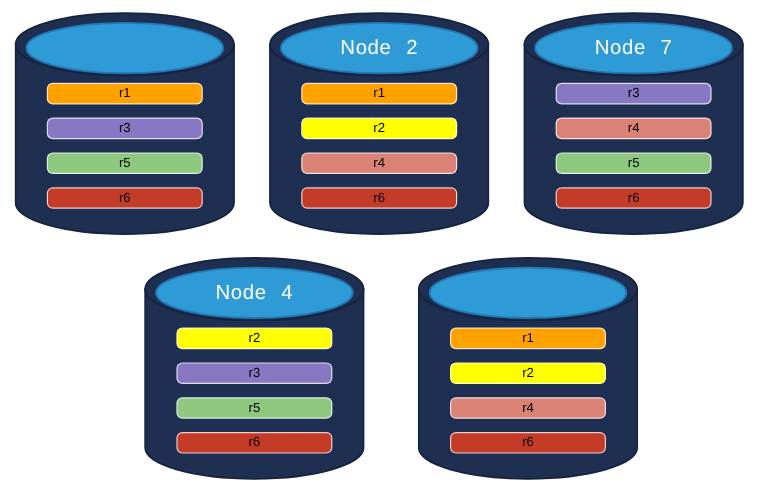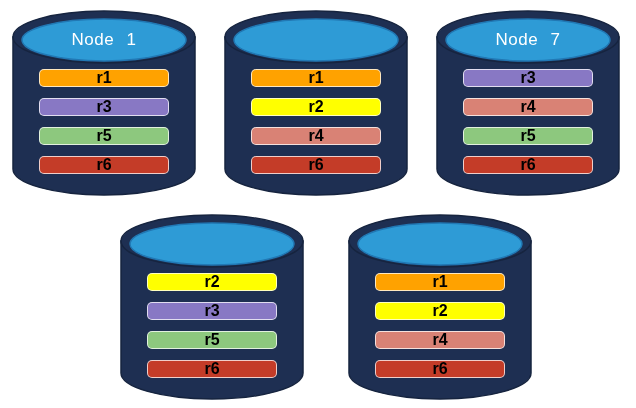--- a/index.html
+++ b/index.html
@@ -64,50 +64,50 @@
     width: 130px;
   }
   .bar {
     width: 128px;
     height: 16px;
     line-height: 16px;
     margin-bottom: 11px;
     border-radius: 5px;
     border: 1px solid rgba(255, 255, 255, 0.75);
     text-align: center;
-    font-size: 16px;
-    font-weight: 700;
+    font-size: 11px;
+    font-weight: 400;
     color: var(--replica-text, #000000);
   }
 </style>
 </head>
 <body>
 
 <div id="canvas">
   <div class="node" style="left: 12px; top: 10px;">
     <svg class="cyl" viewBox="0 0 184 186" aria-hidden="true">
       <path class="cyl-body" d="M1 27 L1 159 A91 26 0 0 0 183 159 L183 27 Z"></path>
       <ellipse class="cyl-rim" cx="92" cy="27" rx="91" ry="26"></ellipse>
       <ellipse class="cyl-top" cx="92" cy="30" rx="82" ry="21"></ellipse>
     </svg>
-    <div class="node-label">Node 1</div>
     <div class="bars">
         <div class="bar" style="background: rgb(255, 162, 0);">r1</div>
         <div class="bar" style="background: rgb(136, 120, 196);">r3</div>
         <div class="bar" style="background: rgb(141, 200, 126);">r5</div>
         <div class="bar" style="background: rgb(196, 60, 40);">r6</div>
       </div>
   </div>
 
   <div class="node" style="left: 224px; top: 10px;">
     <svg class="cyl" viewBox="0 0 184 186" aria-hidden="true">
       <path class="cyl-body" d="M1 27 L1 159 A91 26 0 0 0 183 159 L183 27 Z"></path>
       <ellipse class="cyl-rim" cx="92" cy="27" rx="91" ry="26"></ellipse>
       <ellipse class="cyl-top" cx="92" cy="30" rx="82" ry="21"></ellipse>
     </svg>
+    <div class="node-label">Node 2</div>
     <div class="bars">
         <div class="bar" style="background: rgb(255, 162, 0);">r1</div>
         <div class="bar" style="background: rgb(255, 255, 0);">r2</div>
         <div class="bar" style="background: rgb(217, 130, 117);">r4</div>
         <div class="bar" style="background: rgb(196, 60, 40);">r6</div>
       </div>
   </div>
 
   <div class="node" style="left: 436px; top: 10px;">
     <svg class="cyl" viewBox="0 0 184 186" aria-hidden="true">
@@ -123,20 +123,21 @@
         <div class="bar" style="background: rgb(196, 60, 40);">r6</div>
       </div>
   </div>
 
   <div class="node" style="left: 120px; top: 214px;">
     <svg class="cyl" viewBox="0 0 184 186" aria-hidden="true">
       <path class="cyl-body" d="M1 27 L1 159 A91 26 0 0 0 183 159 L183 27 Z"></path>
       <ellipse class="cyl-rim" cx="92" cy="27" rx="91" ry="26"></ellipse>
       <ellipse class="cyl-top" cx="92" cy="30" rx="82" ry="21"></ellipse>
     </svg>
+    <div class="node-label">Node 4</div>
     <div class="bars">
         <div class="bar" style="background: rgb(255, 255, 0);">r2</div>
         <div class="bar" style="background: rgb(136, 120, 196);">r3</div>
         <div class="bar" style="background: rgb(141, 200, 126);">r5</div>
         <div class="bar" style="background: rgb(196, 60, 40);">r6</div>
       </div>
   </div>
 
   <div class="node" style="left: 348px; top: 214px;">
     <svg class="cyl" viewBox="0 0 184 186" aria-hidden="true">

